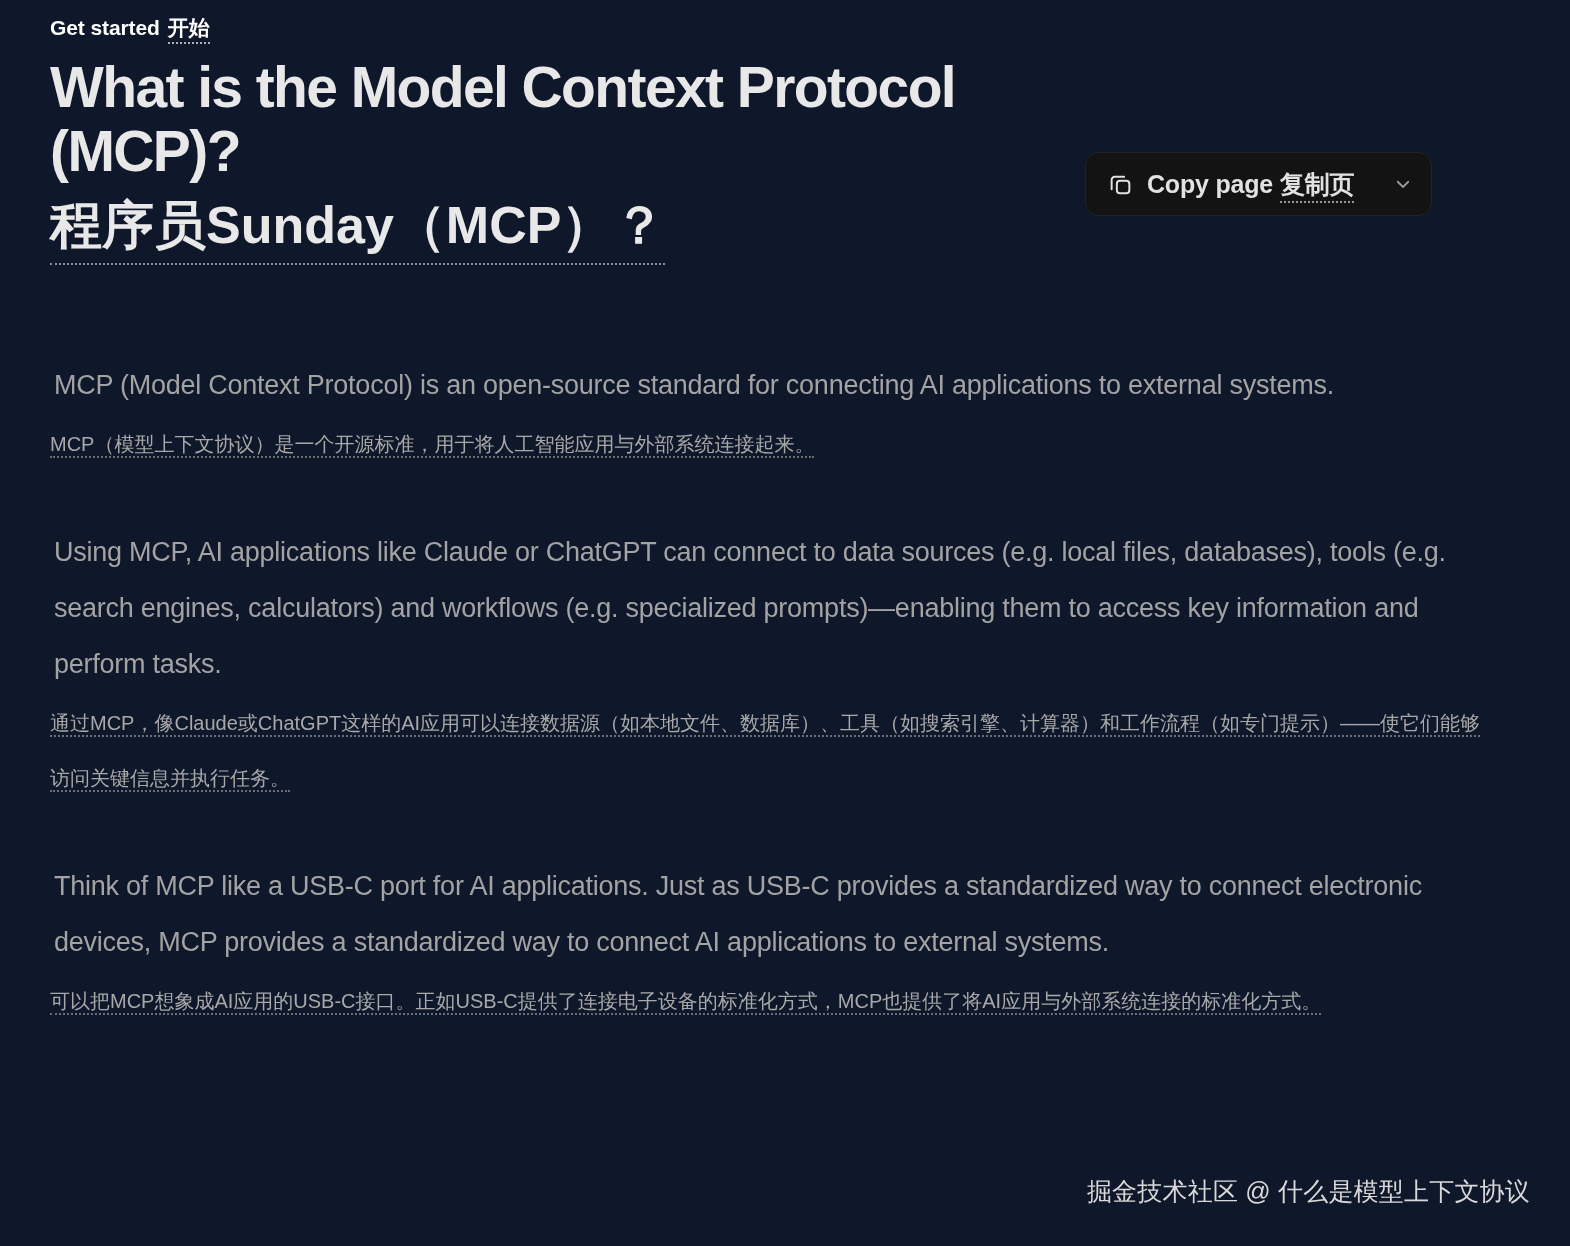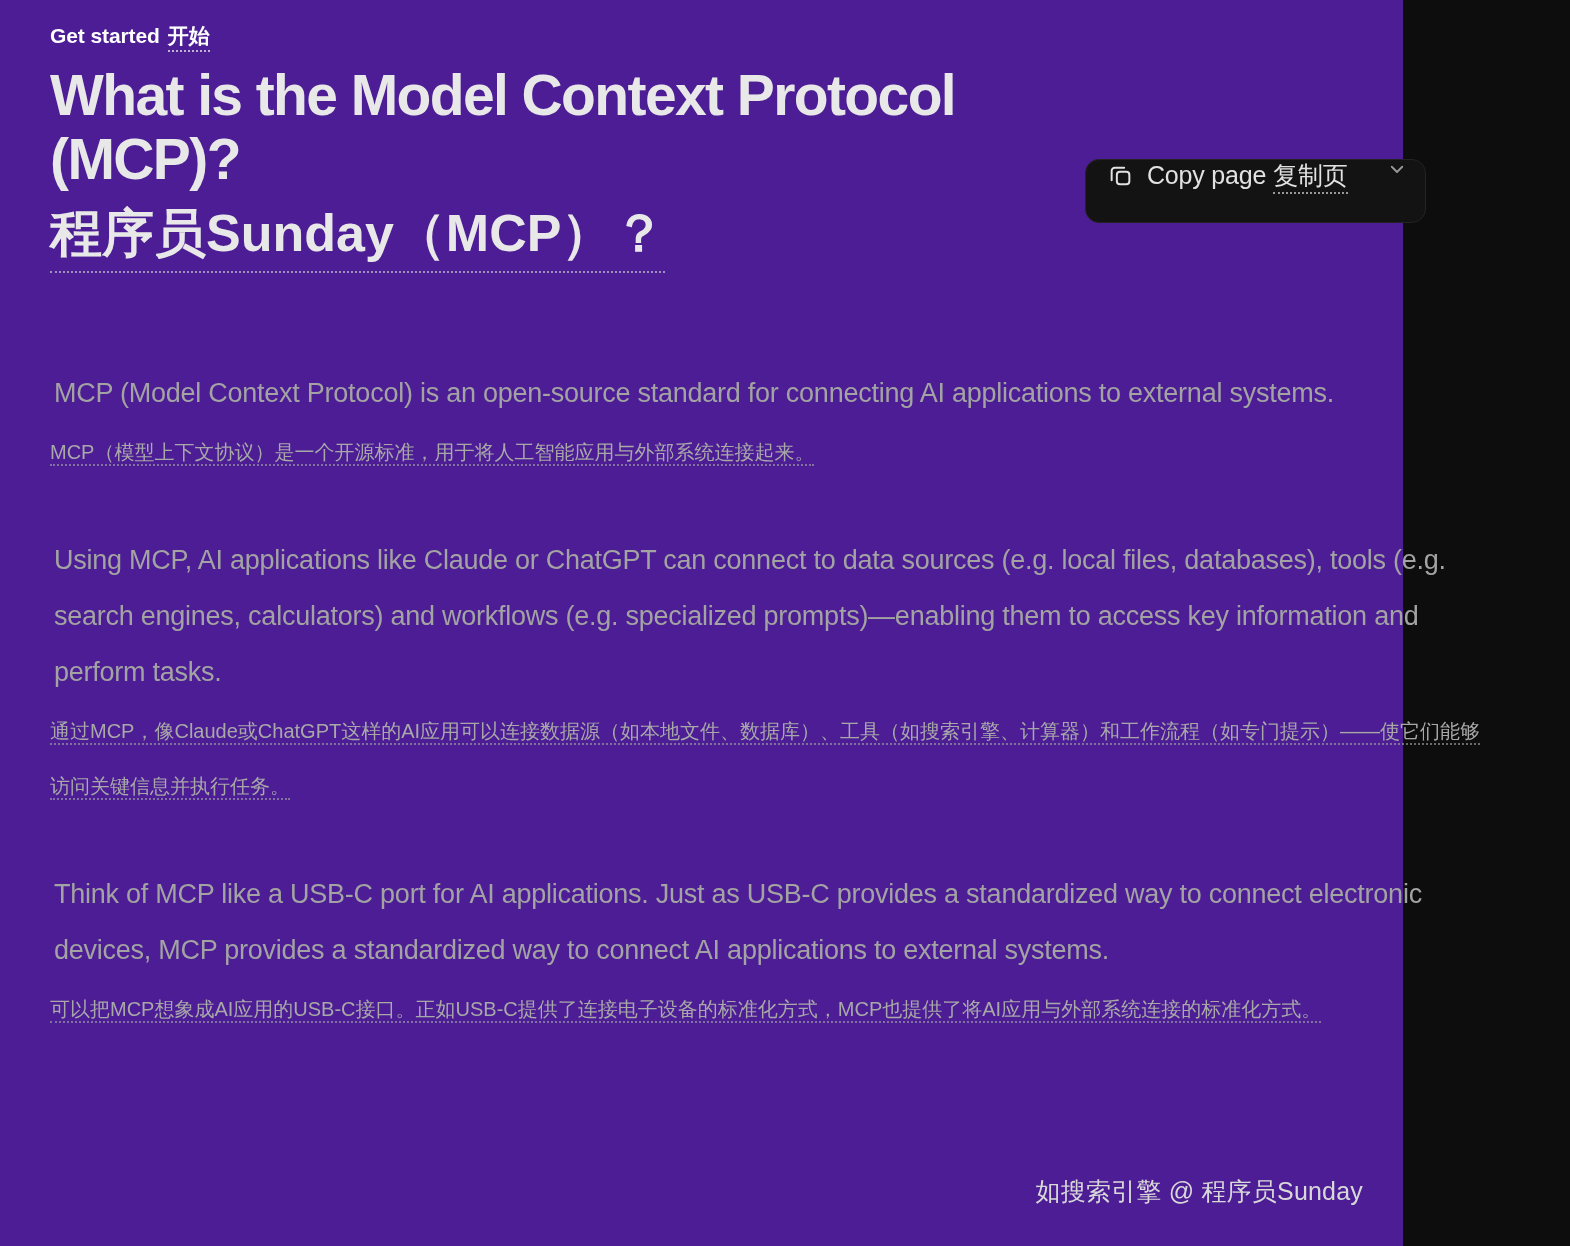--- a/index.html
+++ b/index.html
@@ -10,25 +10,25 @@
   body {
     width: 1570px;
     height: 1246px;
     overflow: hidden;
     font-family: "Liberation Sans", "DejaVu Sans", sans-serif;
     -webkit-font-smoothing: antialiased;
   }
 
   #page {
     position: relative;
-    width: 1403px;
+    width: 1570px;
     height: 1246px;
-    background: #4c1d95;
+    background: #0f172a;
     box-sizing: border-box;
-    padding: 22px 0 0 0;
+    padding: 14px 0 0 0;
   }
 
   .content {
     position: relative;
     margin-left: 50px;
     width: 1450px;
   }
 
   
   .eyebrow {
@@ -70,29 +70,30 @@
     color: #e8e8e8;
     letter-spacing: 0px;
     margin-top: 10px;
     padding-bottom: 6px;
     border-bottom: 2px dotted rgba(200,200,200,0.68);
   }
 
   
   .copy-page {
     position: absolute;
-    top: 159px;
+    top: 152px;
     left: 1085px;
     display: flex;
-    align-items: flex-start;
+    align-items: center;
     height: 62px;
     background: #131313;
     border: 1px solid #232323;
     border-radius: 14px;
     overflow: hidden;
+    font-weight: bold;
   }
   .copy-main {
     display: flex;
     align-items: center;
     gap: 14px;
     padding: 0 20px 0 22px;
     cursor: pointer;
     background: transparent;
   }
   .copy-icon {
@@ -220,15 +221,15 @@
       <span class="copy-label"><span>Copy page</span><span class="zh">复制页</span></span>
     </div>
     <div class="copy-divider"></div>
     <div class="copy-caret">
       <svg class="caret-icon" viewBox="0 0 24 24" fill="none" stroke="#9a9a9a" stroke-width="2.4" stroke-linecap="round" stroke-linejoin="round">
         <path d="M5 9l7 7 7-7"></path>
       </svg>
     </div>
   </div>
 
-  <div class="watermark">如搜索引擎 @ 程序员Sunday</div>
+  <div class="watermark">掘金技术社区 @ 什么是模型上下文协议</div>
 
 </div>
 
 </body></html>

